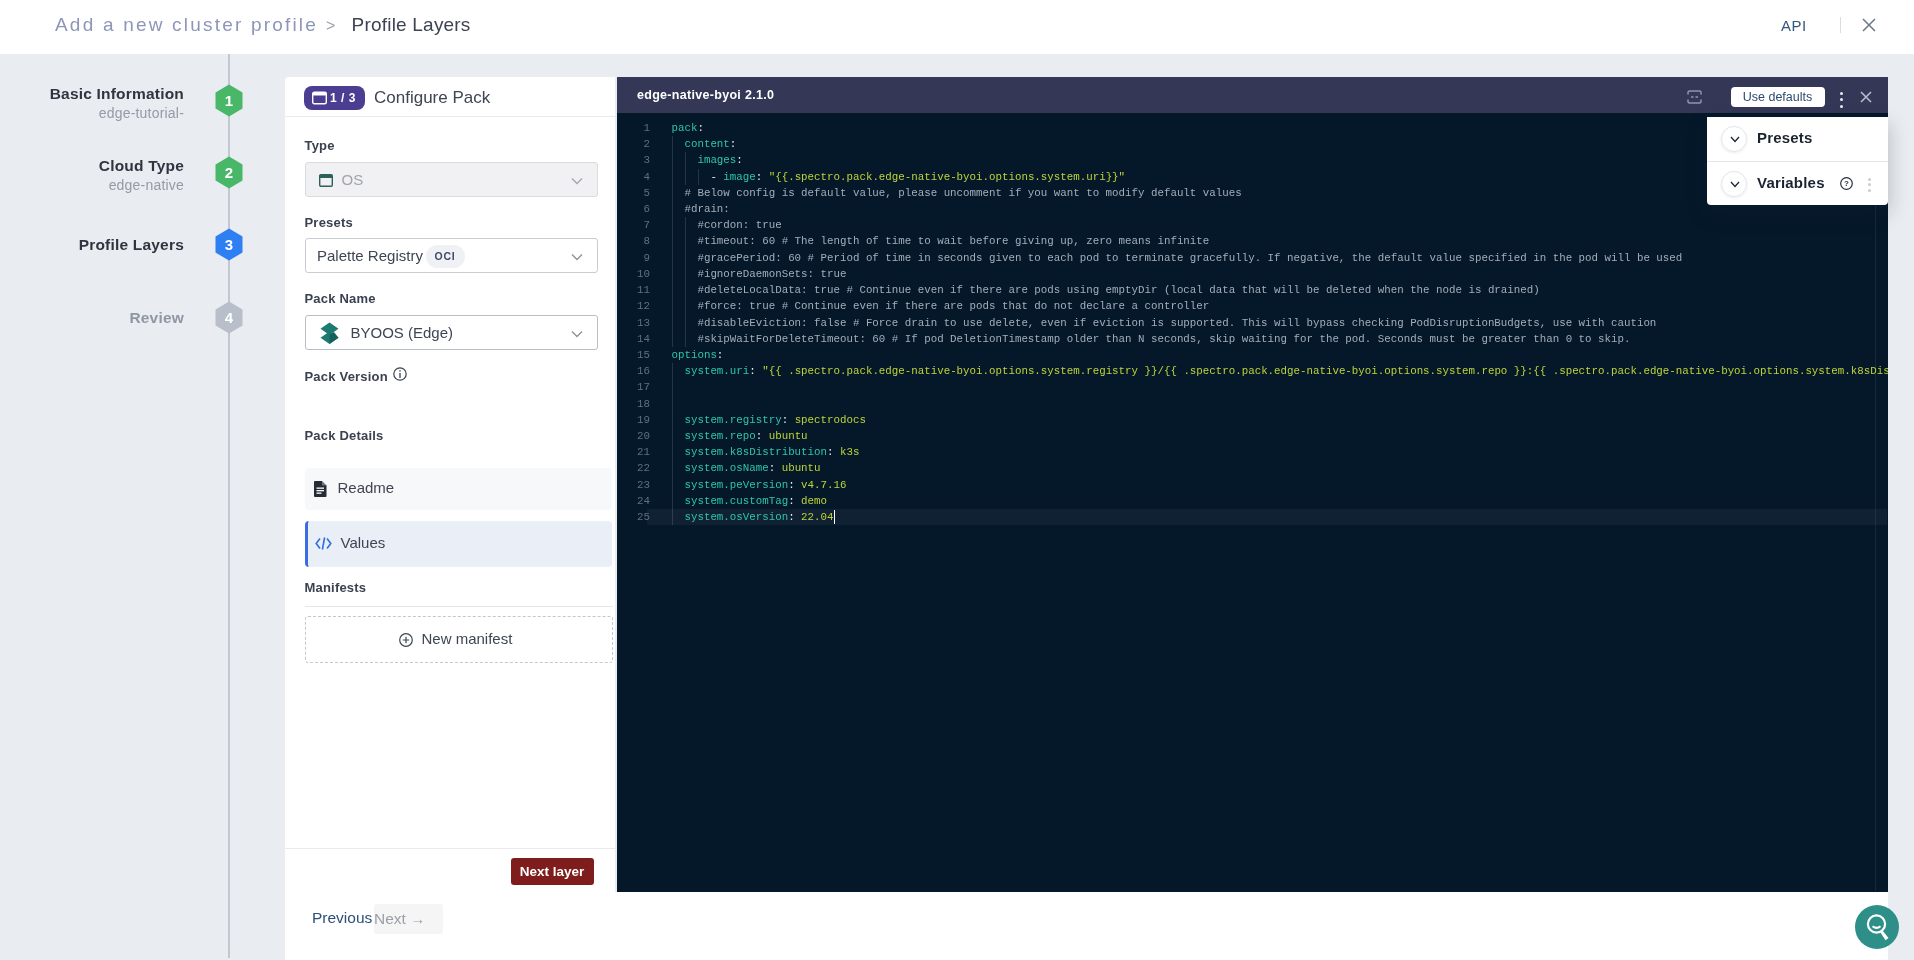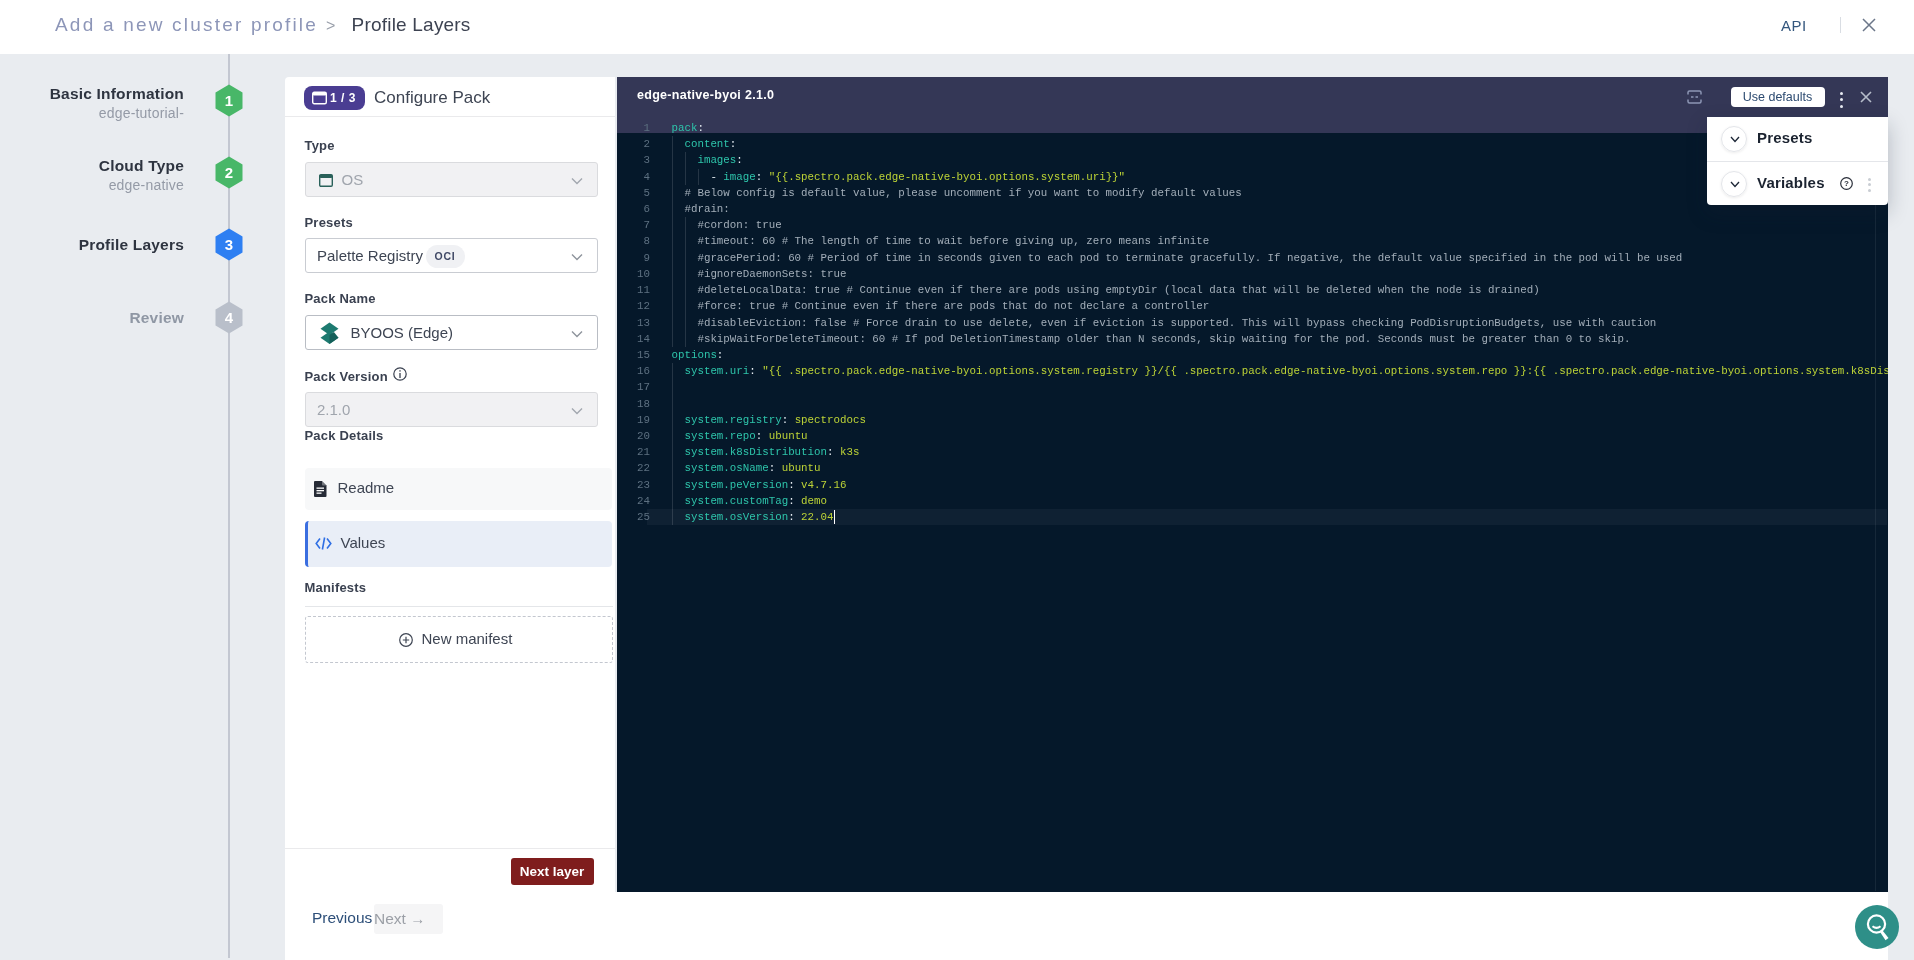--- a/index.html
+++ b/index.html
@@ -38,21 +38,21 @@
 .sel .txt { position:absolute; top:8px; font-size:15px; color:#3e4553; }
 .sel.dis .txt { color:#a0a5ad; }
 .chev { position:absolute; right:14px; top:14px; }
 .drow { position:absolute; left:19.5px; width:307px; height:42px; border-radius:4px; background:#f7f8f9; }
 .drow .txt { position:absolute; left:33px; top:11px; font-size:15px; color:#3e4553; }
 
 #nextlayer { position:absolute; left:225.5px; top:781px; width:83px; height:27px; background:#7f1d1d; border-radius:3px; color:#fff; font-size:13.5px; font-weight:bold; text-align:center; line-height:27px; }
 
 
 #editor { position:absolute; left:617px; top:77px; width:1270.5px; height:814.5px; background:#05182a; overflow:hidden; }
-#ehead { position:absolute; left:0; top:0; width:100%; height:56px; background:#343756;padding-left:32px; }
+#ehead { position:absolute; left:0; top:0; width:100%; height:36px; background:#343756;padding-left:32px; }
 #etitle { position:absolute; left:20px; top:10.5px; font-size:12.5px; font-weight:bold; color:#fff; letter-spacing:0.3px; }
 #usedef { position:absolute; left:1113.5px; top:10px; width:94px; height:20px; background:#fff; border-radius:4px; text-align:center; font-size:12.5px; color:#2c4a70; line-height:20px; font-weight:500; }
 .kdot { position:absolute; left:1223px; width:3.2px; height:3.2px; border-radius:50%; background:#e8ebf2; }
 #code { position:absolute; left:0; top:40px; width:100%; height:774.5px; font-family:"Liberation Mono", monospace; font-size:10.8px; line-height:16.22px; }
 #gutter { position:absolute; left:0; top:2.9px; width:33px; text-align:right; color:#5d7081; white-space:pre; }
 #lines { position:absolute; left:54.5px; top:2.9px; white-space:pre; color:#e6edf3; }
 #lines .k { color:#2ec5ab; }
 #lines .c { color:#a3aeb9; }
 #lines .v { color:#bdd336; }
 .iguide { position:absolute; width:1px; background:rgba(255,255,255,0.13); }
@@ -167,26 +167,20 @@
         <path d="M1 1.5 L6 6.5 L11 1.5" stroke="#8e949c" stroke-width="1.4" fill="none"></path>
       </svg>
   </div>
 
   <div class="flabel" style="top:291.5px">Pack Version</div>
   <svg class="abs" style="left:108px;top:290px" width="14" height="14" viewBox="0 0 14 14">
       <circle cx="7" cy="7" r="6.2" fill="none" stroke="#3a4150" stroke-width="1.2"></circle>
       <rect x="6.35" y="6" width="1.3" height="5" fill="#3a4150"></rect>
       <rect x="6.35" y="3.2" width="1.3" height="1.4" fill="#3a4150"></rect>
     </svg>
-  <div class="sel dis" style="top:314.5px">
-    <div class="txt" style="left:11.5px">2.1.0</div>
-    <svg class="chev" width="12" height="8" viewBox="0 0 12 8">
-        <path d="M1 1.5 L6 6.5 L11 1.5" stroke="#a2a7af" stroke-width="1.4" fill="none"></path>
-      </svg>
-  </div>
 
   <div class="flabel" style="top:351px">Pack Details</div>
   <div class="drow" style="top:391px">
     <svg class="abs" style="left:9px;top:13px" width="13" height="16" viewBox="0 0 13 16">
         <path d="M1 0 H8 L12.5 4.5 V15 Q12.5 16 11.5 16 H1 Q0 16 0 15 V1 Q0 0 1 0 Z" fill="#262b36"></path>
         <rect x="2.5" y="6.5" width="7.5" height="1.3" fill="#fff"></rect>
         <rect x="2.5" y="9" width="7.5" height="1.3" fill="#fff"></rect>
         <rect x="2.5" y="11.5" width="5" height="1.3" fill="#fff"></rect>
         <path d="M8 0 L12.5 4.5 H8.8 Q8 4.5 8 3.7 Z" fill="#fff" opacity="0.35"></path>
       </svg>

